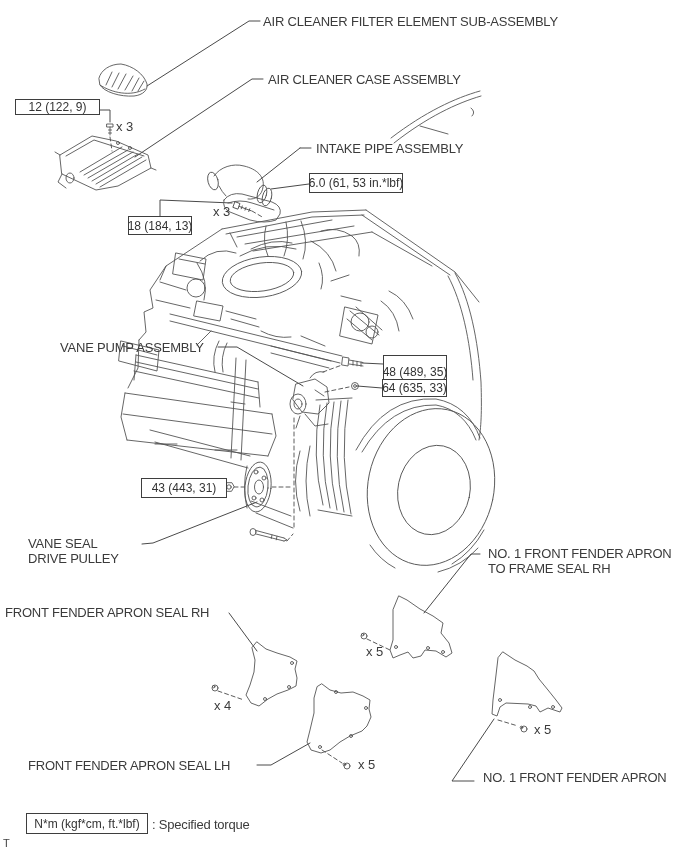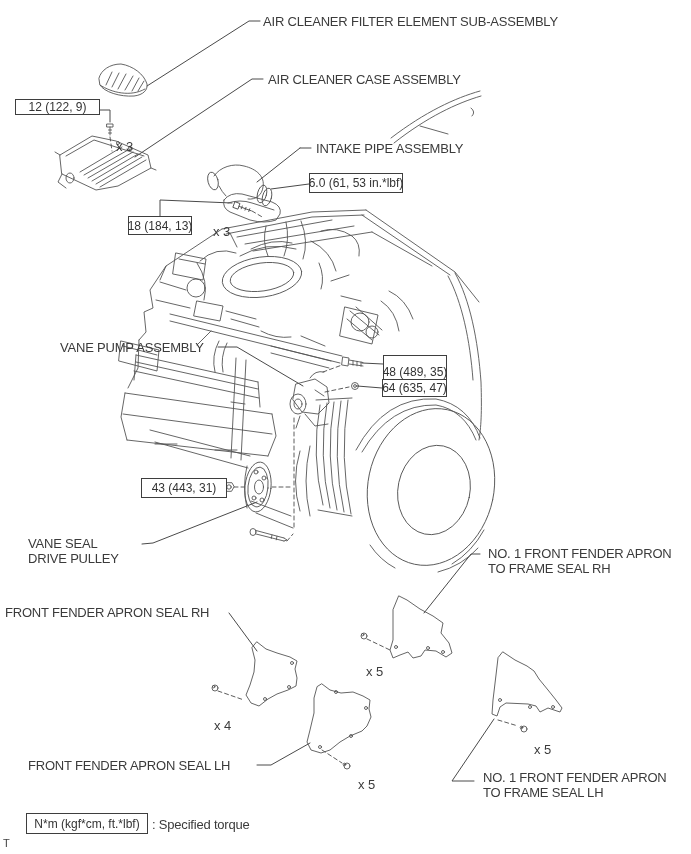--- a/index.html
+++ b/index.html
@@ -1,21 +1,21 @@
 <!DOCTYPE html>
 <html><head>
 <meta charset="utf-8">
 <style>
   html,body{margin:0;padding:0;background:#fff;}
   .stage{position:relative;width:691px;height:854px;background:#fff;overflow:hidden;
          font-family:"Liberation Sans",sans-serif;padding-left:32px;}
   .art{position:absolute;left:0;top:0;z-index:1;}
   .lbl{position:absolute;font-size:13px;line-height:15px;color:#3b3b3b;white-space:nowrap;
        letter-spacing:-0.2px;z-index:2;}
-  .cnt{position:absolute;font-size:13px;color:#3b3b3b;white-space:nowrap;z-index:2;margin-top:20px;}
+  .cnt{position:absolute;font-size:13px;color:#3b3b3b;white-space:nowrap;z-index:2;}
   .tq{position:absolute;display:flex;align-items:center;justify-content:center;
       font-size:12px;color:#333;border:1.4px solid #3e3e3e;background:#fff;
       box-sizing:border-box;white-space:nowrap;z-index:3;}
   .footer-mark{position:absolute;font-size:11px;color:#444;z-index:2;}
 </style>
 </head>
 <body>
 
 <div class="stage">
 
@@ -324,28 +324,27 @@
   <div>DRIVE PULLEY</div>
 </div>
 <div class="lbl" style="left:488px;top:546px">
   <div>NO. 1 FRONT FENDER APRON</div>
   <div>TO FRAME SEAL RH</div>
 </div>
 <div class="lbl" style="left:5px;top:605px">FRONT FENDER APRON SEAL RH</div>
 <div class="lbl" style="left:28px;top:758px">FRONT FENDER APRON SEAL LH</div>
 <div class="lbl" style="left:483px;top:770px">
   <div>NO. 1 FRONT FENDER APRON</div>
-  <div>TO FRAME SEAL LH</div>
 </div>
 
 <div class="tq" style="left:15px;top:99px;width:85px;height:16px">12 (122, 9)</div>
 <div class="tq" style="left:128px;top:216px;width:64px;height:19px">18 (184, 13)</div>
 <div class="tq" style="left:309px;top:173px;width:94px;height:20px">6.0 (61, 53 in.*lbf)</div>
 <div class="tq" style="left:383px;top:355px;width:64px;height:34px">48 (489, 35)</div>
-<div class="tq" style="left:382px;top:379px;width:65px;height:18px">64 (635, 47)</div>
+<div class="tq" style="left:382px;top:379px;width:65px;height:18px">64 (635, 33)</div>
 <div class="tq" style="left:141px;top:478px;width:86px;height:20px">43 (443, 31)</div>
 
 <div class="cnt" style="left:116px;top:119px">x 3</div>
 <div class="cnt" style="left:213px;top:204px">x 3</div>
 <div class="cnt" style="left:366px;top:644px">x 5</div>
 <div class="cnt" style="left:214px;top:698px">x 4</div>
 <div class="cnt" style="left:358px;top:757px">x 5</div>
 <div class="cnt" style="left:534px;top:722px">x 5</div>
 
 <div class="tq" style="left:26px;top:813px;width:122px;height:21px">N*m (kgf*cm, ft.*lbf)</div>

